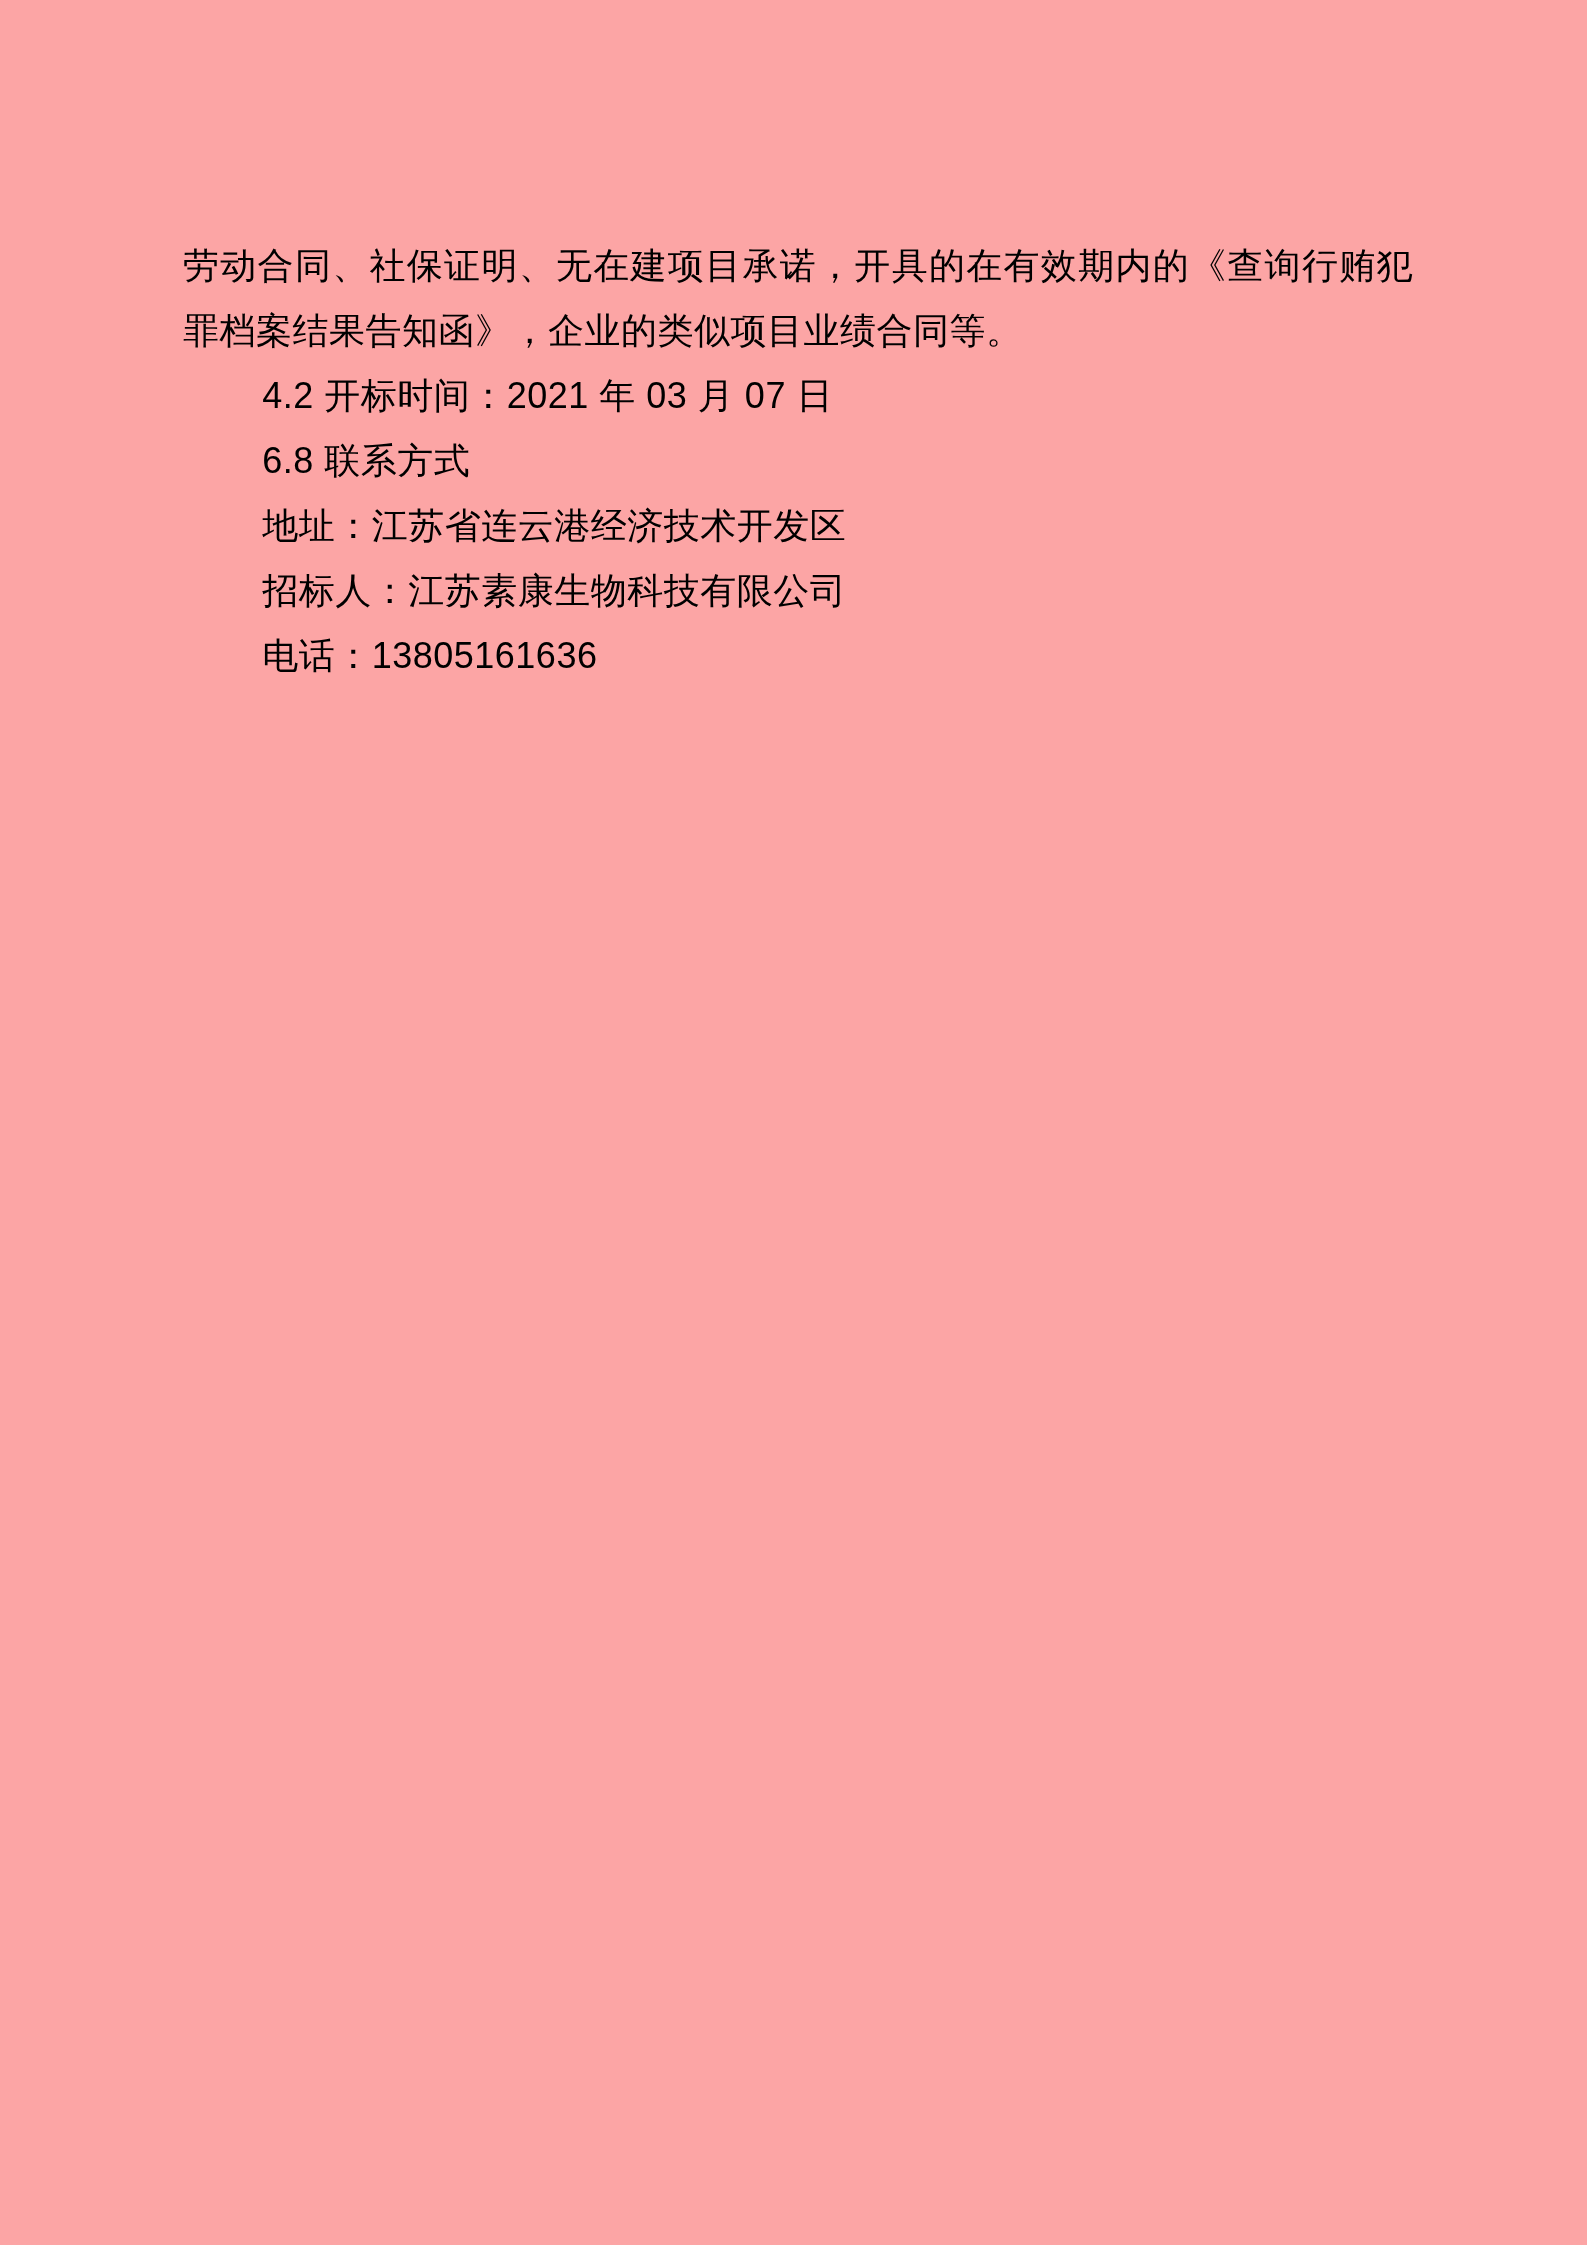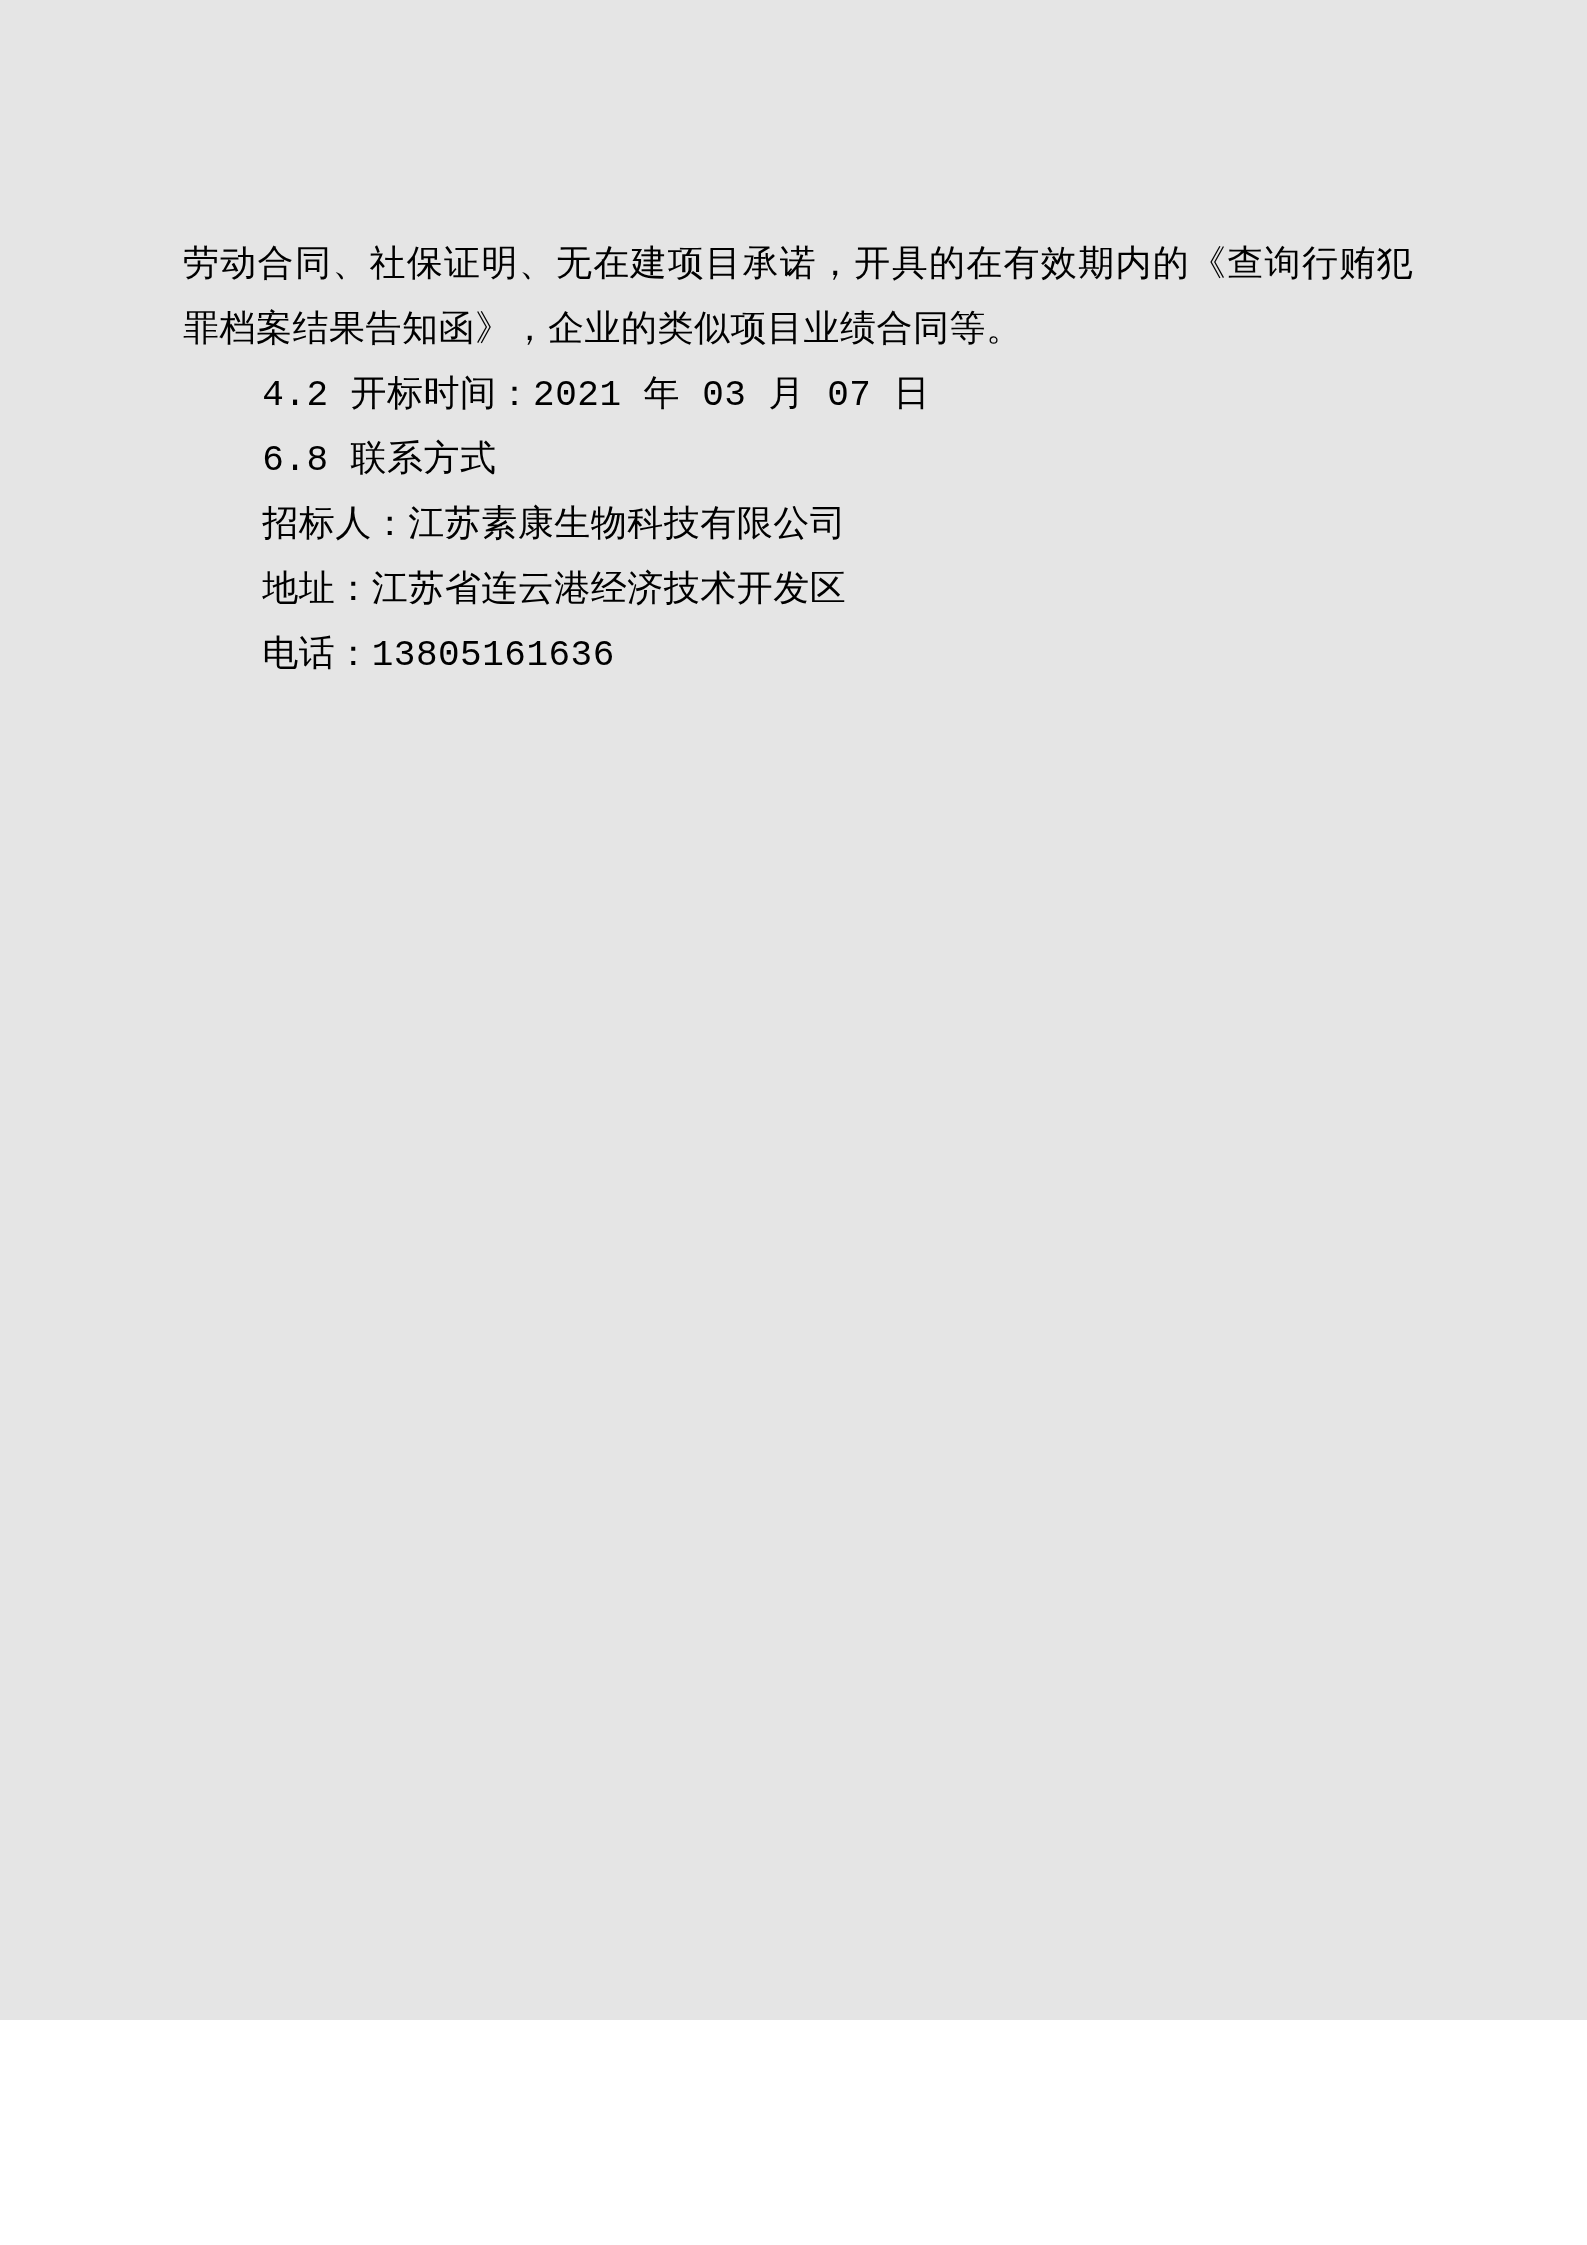--- a/index.html
+++ b/index.html
@@ -3,24 +3,24 @@
 <meta charset="utf-8">
 <style>
   html, body {
     margin: 0;
     padding: 0;
     background: #ffffff;
   }
   .page {
     position: relative;
     width: 1587px;
-    height: 2020px;
-    background: #e5e5e5;
+    height: 2245px;
+    background: #fca5a5;
     overflow: hidden;
-    font-family: Liberation Mono, monospace;
+    font-family: Liberation Sans, sans-serif;
     color: #000000;
   }
   .content {
     position: absolute;
     top: 233px;
     left: 183px;
     width: 1230px;
     font-size: 36px;
     line-height: 65px;
     text-align: justify;
@@ -36,17 +36,17 @@
   }
 </style>
 </head>
 <body>
 
 <div class="page">
   <div class="content">
     <p>劳动合同、社保证明、无在建项目承诺，开具的在有效期内的《查询行贿犯罪档案结果告知函》，企业的类似项目业绩合同等。</p>
     <p class="indent">4.2 开标时间：2021 年 03 月 07 日</p>
     <p class="indent">6.8 联系方式</p>
+    <p class="indent">地址：江苏省连云港经济技术开发区</p>
     <p class="indent">招标人：江苏素康生物科技有限公司</p>
-    <p class="indent">地址：江苏省连云港经济技术开发区</p>
     <p class="indent">电话：13805161636</p>
   </div>
 </div>
 
 </body></html>

